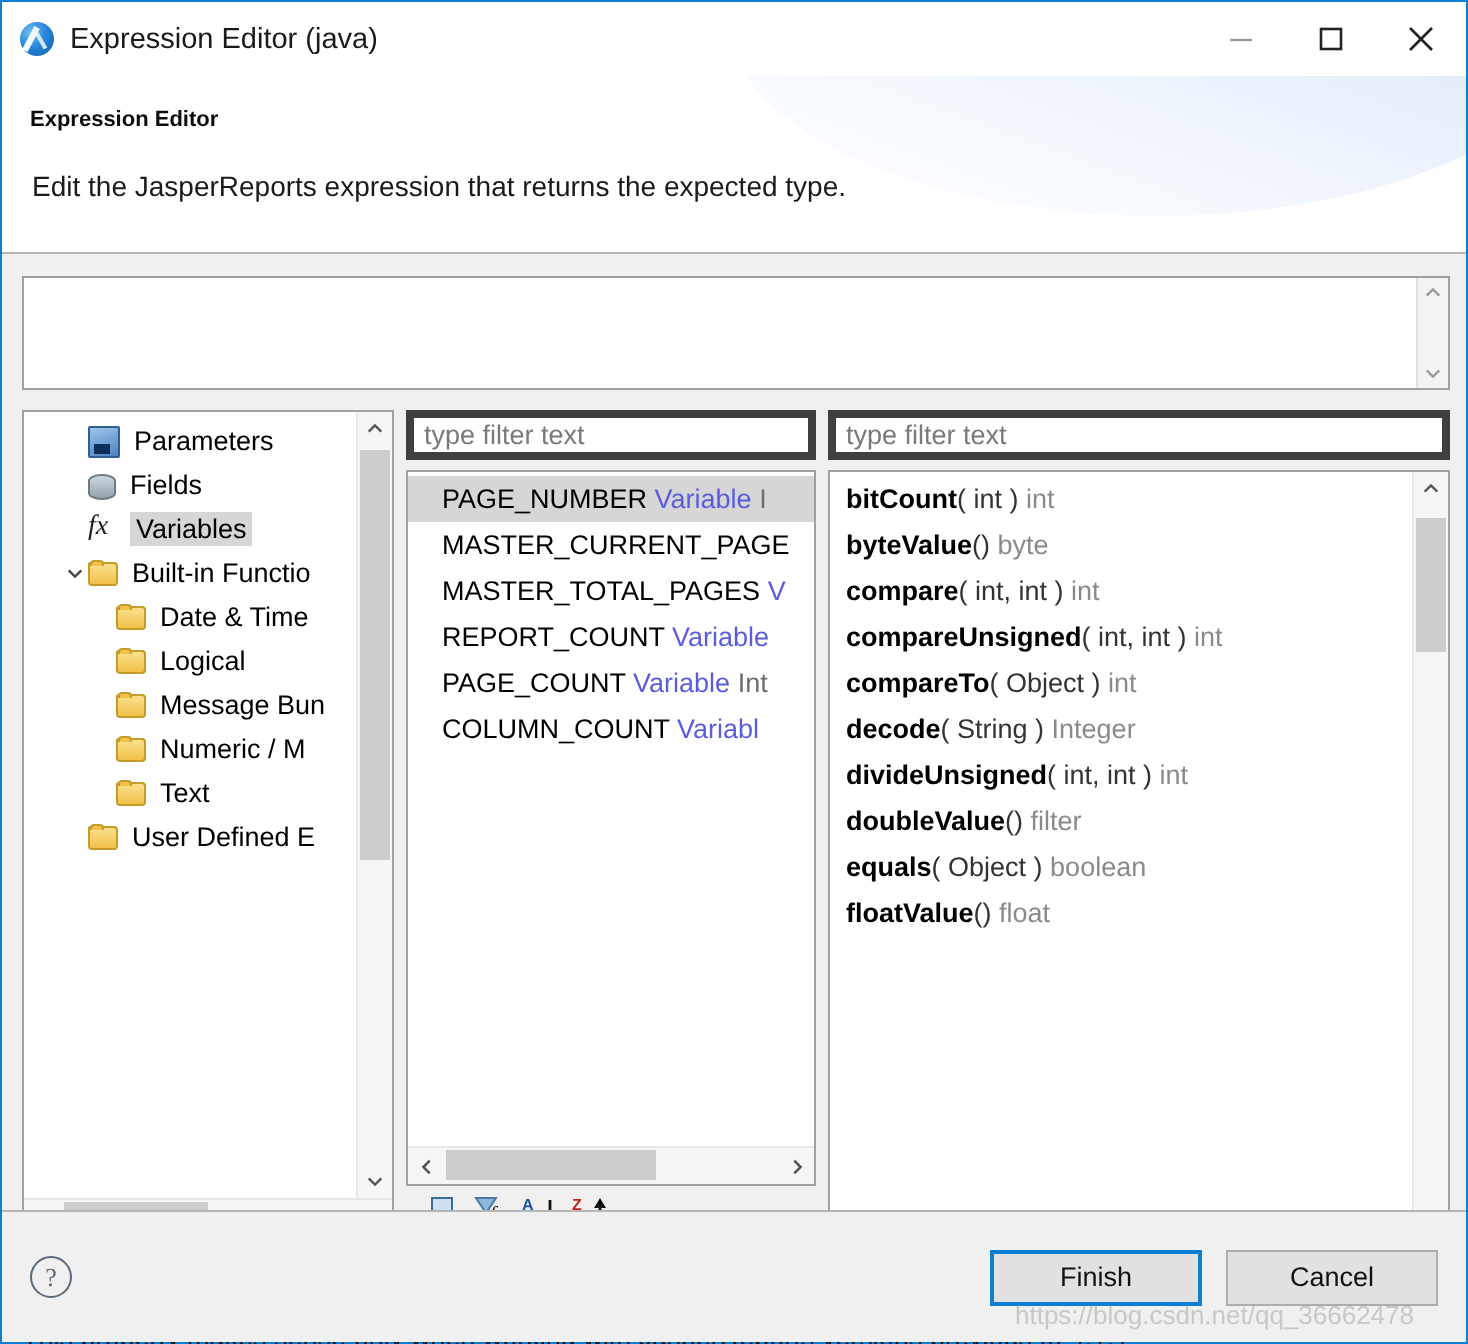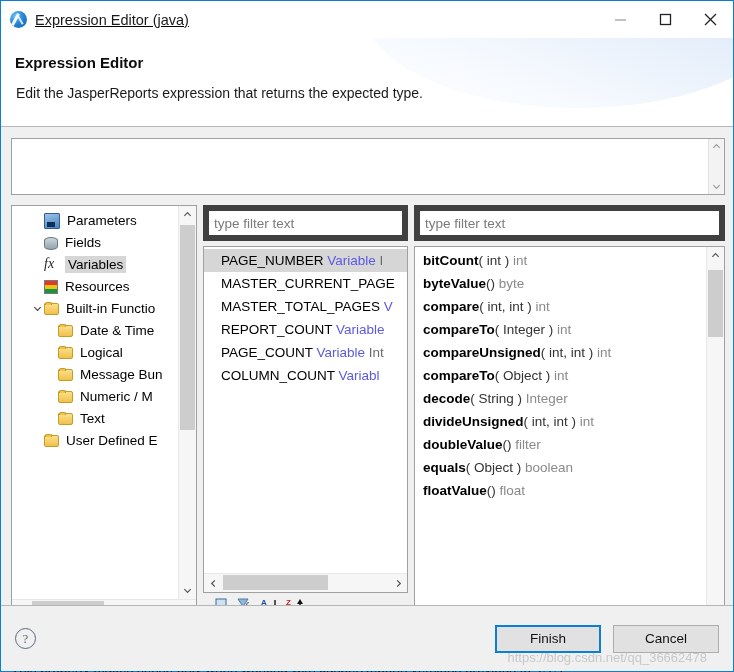--- a/index.html
+++ b/index.html
@@ -24,21 +24,20 @@
   }
 
   
   .titlebar {
     height: 37px;
     background: #ffffff;
     display: flex;
     align-items: center;
     flex: 0 0 auto;
     position: relative;
-    text-decoration: underline;
   }
   .app-icon {
     width: 17px; height: 17px;
     margin-left: 9px; margin-right: 8px;
     border-radius: 50%;
     background: radial-gradient(circle at 32% 30%, #6fc0f5 0%, #2a86d8 45%, #0a5fa8 100%);
     position: relative;
     flex: 0 0 auto;
   }
   .app-icon::before {
@@ -89,21 +88,21 @@
     position: absolute;
     right: -60px; top: -130px;
     width: 430px; height: 200px;
     border-radius: 50%;
     background: linear-gradient(200deg, #c3d7f2 0%, #dde9f9 40%, #f4f8fe 75%, #ffffff 100%);
     opacity: .85;
   }
   .header-title {
     position: absolute;
     left: 14px; top: 16px;
-    font-size: 15px;
+    font-size: 11px;
     font-weight: bold;
     color: #0d0d0d;
   }
   .header-sub {
     position: absolute;
     left: 15px; top: 47px;
     font-size: 14px;
     color: #1a1a1a;
   }
 
@@ -291,22 +290,22 @@
   }
 
   
   .mid-panel {
     width: 205px;
     display: flex;
     flex-direction: column;
     box-sizing: border-box;
   }
   .filter-input {
-    height: 36px;
-    border: 6px solid #404040;
+    height: 25px;
+    border: 4px solid #404040;
     background: #fff;
     box-sizing: border-box;
     display: flex;
     align-items: center;
     padding-left: 5px;
     color: #7a7a7a;
     font-size: 13.5px;
   }
   .mid-list-wrap {
     margin-top: 5px;
@@ -528,25 +527,20 @@
               </div>
               <div class="tree-row indent-0b">
                 <span class="twisty"></span>
                 <span class="ticon ic-field"></span>
                 <span class="tree-label">Fields</span>
               </div>
               <div class="tree-row selected indent-0b">
                 <span class="twisty"></span>
                 <span class="ticon ic-fx">fx</span>
                 <span class="tree-label">Variables</span>
-              </div>
-              <div class="tree-row indent-0b">
-                <span class="twisty"></span>
-                <span class="ticon ic-res"></span>
-                <span class="tree-label">Resources</span>
               </div>
               <div class="tree-row indent-0b">
                 <span class="twisty">
                   <svg width="9" height="9" viewBox="0 0 10 10">
                     <polyline points="1.5,3.5 5,7 8.5,3.5" fill="none" stroke="#444" stroke-width="1.3"></polyline>
                   </svg>
                 </span>
                 <span class="ticon ic-folder"></span>
                 <span class="tree-label">Built-in Functio</span>
               </div>
@@ -674,21 +668,20 @@
         </div>
       </div>
 
       <div class="right-panel">
         <div class="filter-input">type filter text</div>
         <div class="right-list-wrap">
           <div class="right-list" id="right-list">
               <div class="right-row"><span class="m-name">bitCount</span><span class="m-args">( int )</span><span class="m-ret"> int</span></div>
               <div class="right-row"><span class="m-name">byteValue</span><span class="m-args">()</span><span class="m-ret"> byte</span></div>
               <div class="right-row"><span class="m-name">compare</span><span class="m-args">( int, int )</span><span class="m-ret"> int</span></div>
-              <div class="right-row"><span class="m-name">compareTo</span><span class="m-args">( Integer )</span><span class="m-ret"> int</span></div>
               <div class="right-row"><span class="m-name">compareUnsigned</span><span class="m-args">( int, int )</span><span class="m-ret"> int</span></div>
               <div class="right-row"><span class="m-name">compareTo</span><span class="m-args">( Object )</span><span class="m-ret"> int</span></div>
               <div class="right-row"><span class="m-name">decode</span><span class="m-args">( String )</span><span class="m-ret"> Integer</span></div>
               <div class="right-row"><span class="m-name">divideUnsigned</span><span class="m-args">( int, int )</span><span class="m-ret"> int</span></div>
               <div class="right-row"><span class="m-name">doubleValue</span><span class="m-args">()</span><span class="m-ret"> filter</span></div>
               <div class="right-row"><span class="m-name">equals</span><span class="m-args">( Object )</span><span class="m-ret"> boolean</span></div>
               <div class="right-row"><span class="m-name">floatValue</span><span class="m-args">()</span><span class="m-ret"> float</span></div>
             </div>
           <div class="vscroll">
             <div class="vs-arrow">

